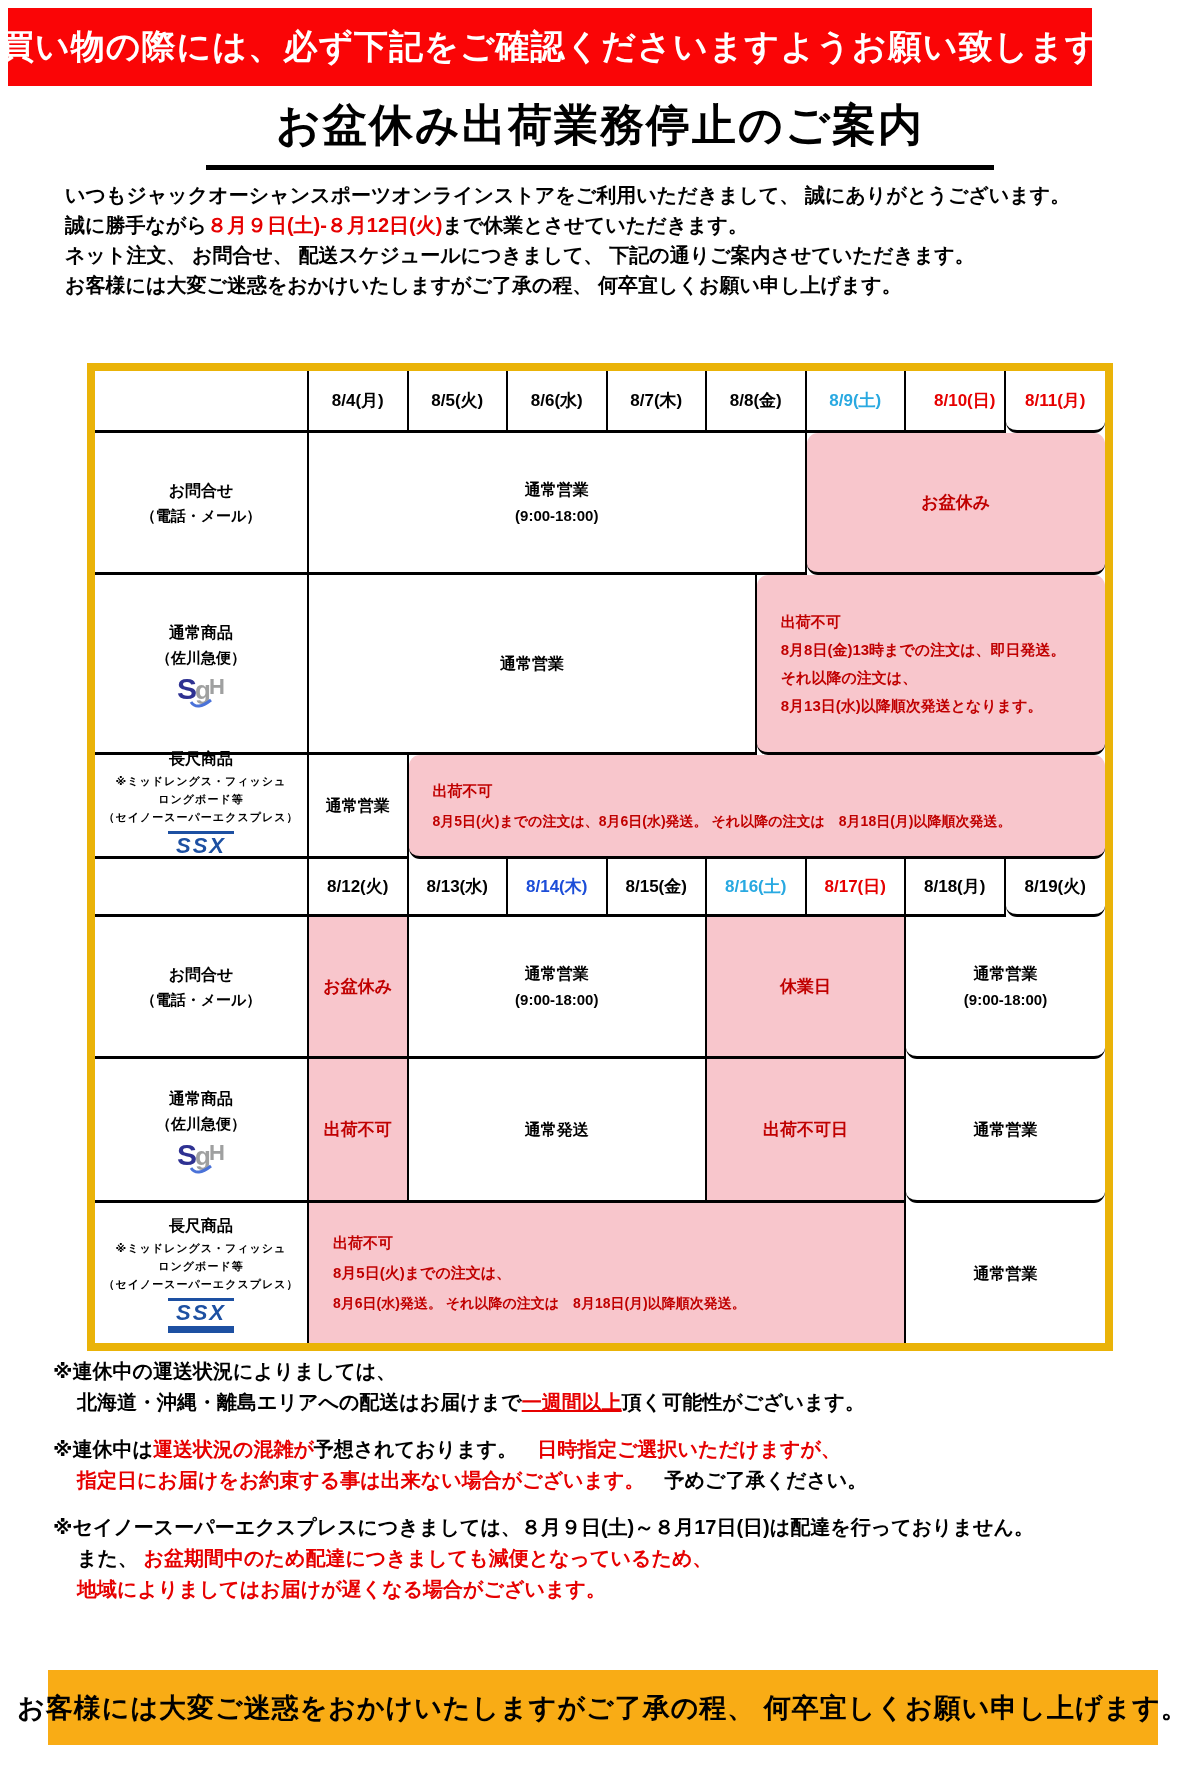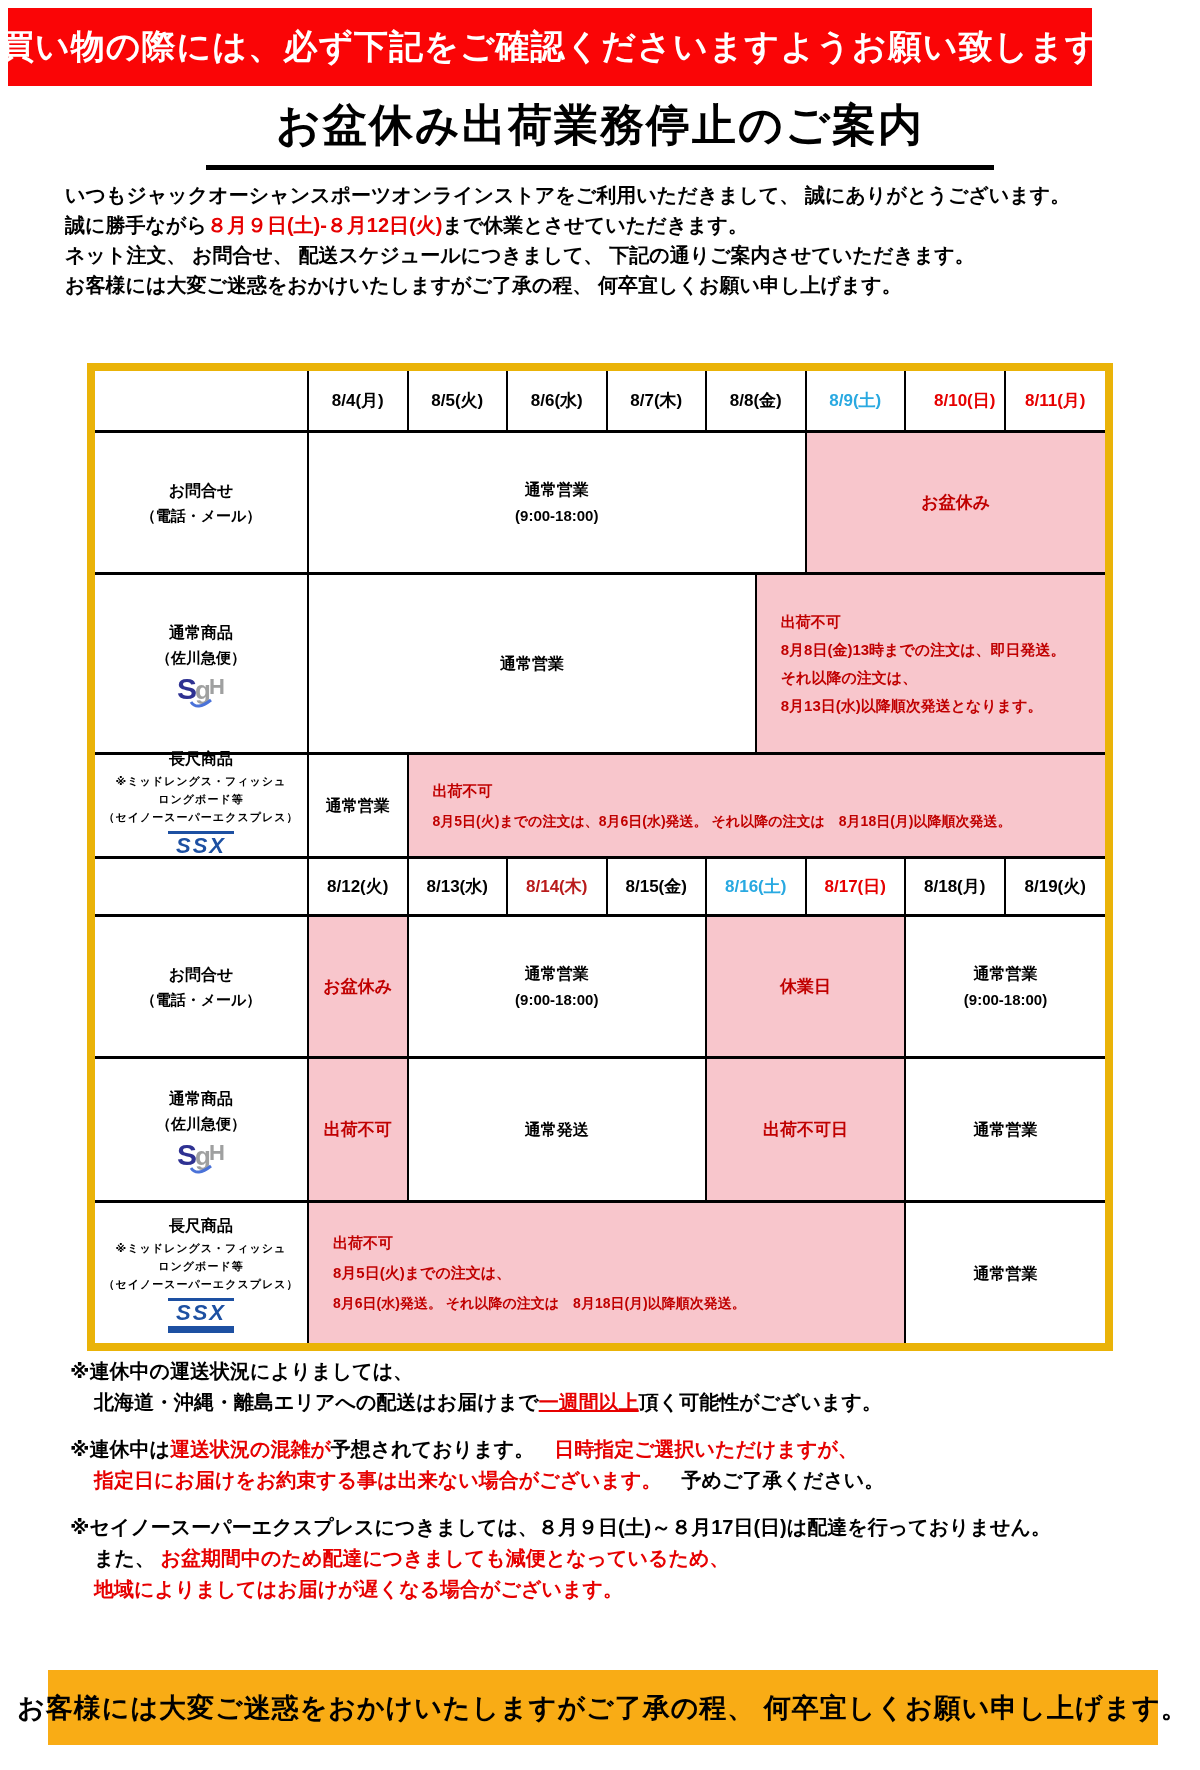--- a/index.html
+++ b/index.html
@@ -30,21 +30,21 @@
     display:grid;box-sizing:border-box;
     grid-template-columns:214px repeat(16,1fr);
     grid-template-rows:62px 142px 180px 104px 58px 142px 144px 140px;
     border:8px solid #eab308;
   }
   .c{
     border-right:2px solid #000;border-bottom:3px solid #000;box-sizing:border-box;
     display:flex;flex-direction:column;align-items:center;justify-content:center;
     background:#fff;text-align:center;
   }
-  .c.last{border-right:none;}
+  .c.last{border-right:none;border-radius:11px;}
   .c.bot{border-bottom:none;}
   .s2{grid-column:span 2}.s4{grid-column:span 4}.s6{grid-column:span 6}
   .s7{grid-column:span 7}.s9{grid-column:span 9}.s10{grid-column:span 10}
   .s12{grid-column:span 12}.s14{grid-column:span 14}
   .date{font-size:17px;}
   .lab1{font-size:16px;line-height:26px;}
   .lab2{font-size:15px;line-height:24px;}
   .lab-small{font-size:11px;line-height:18px;letter-spacing:1px;}
   .cellmain{font-size:16px;line-height:27px;}
   .cellsub{font-size:15px;line-height:26px;}
@@ -56,21 +56,21 @@
   .pl-line.small{font-size:14px;}
   
   .sgh{position:relative;margin-top:4px;height:34px;display:flex;align-items:flex-start;}
   .sgh-s{color:#2E3192;font-size:30px;font-weight:700;line-height:30px;}
   .sgh-g{color:#9FA0A0;font-size:26px;font-weight:700;line-height:32px;margin-left:-2px;}
   .sgh-h{color:#9FA0A0;font-size:22px;font-weight:700;line-height:26px;margin-left:-2px;}
   .sgh-swoosh{position:absolute;left:12px;top:22px;}
   .ssx{margin-top:5px;border-top:3px solid #1D50A2;border-bottom:7px solid #1D50A2;padding:0 8px 1px 8px;}
   .ssx-text{color:#1D50A2;font-size:22px;font-weight:700;font-style:italic;letter-spacing:2px;line-height:24px;}
   
-  .notes{position:absolute;left:70px;top:1356px;font-size:20px;line-height:31px;}
+  .notes{position:absolute;left:53px;top:1356px;font-size:20px;line-height:31px;}
   .note{margin-bottom:16px;}
   .note.last-note{margin-top:20px;}
   .indent{padding-left:24px;}
   
   .bottom-banner{
     position:absolute;left:48px;top:1670px;width:1110px;height:75px;
     background:#F9AC15;color:#000;display:flex;align-items:center;justify-content:center;
     font-size:27px;letter-spacing:1px;white-space:nowrap;
   }
 </style>
@@ -153,21 +153,21 @@
     <div class="cellmain">通常営業</div>
   </div>
   <div class="c s14 pink pleft last">
     <div class="pl-line">出荷不可</div>
     <div class="pl-line small">8月5日(火)までの注文は、8月6日(水)発送。 それ以降の注文は　8月18日(月)以降順次発送。</div>
   </div>
 
   <div class="c"></div>
   <div class="c s2 date" style="color: rgb(0, 0, 0);">8/12(火)</div>
   <div class="c s2 date" style="color: rgb(0, 0, 0);">8/13(水)</div>
-  <div class="c s2 date" style="color: #b91c1c;">8/14(木)</div>
+  <div class="c s2 date" style="color: #1d4ed8;">8/14(木)</div>
   <div class="c s2 date" style="color: rgb(0, 0, 0);">8/15(金)</div>
   <div class="c s2 date" style="color: rgb(41, 169, 225);">8/16(土)</div>
   <div class="c s2 date" style="color: rgb(230, 0, 0);">8/17(日)</div>
   <div class="c s2 date" style="color: rgb(0, 0, 0);">8/18(月)</div>
   <div class="c s2 date last" style="color: rgb(0, 0, 0);">8/19(火)</div>
 
   <div class="c">
     <div class="lab1">お問合せ</div>
     <div class="lab2">（電話・メール）</div>
   </div>

